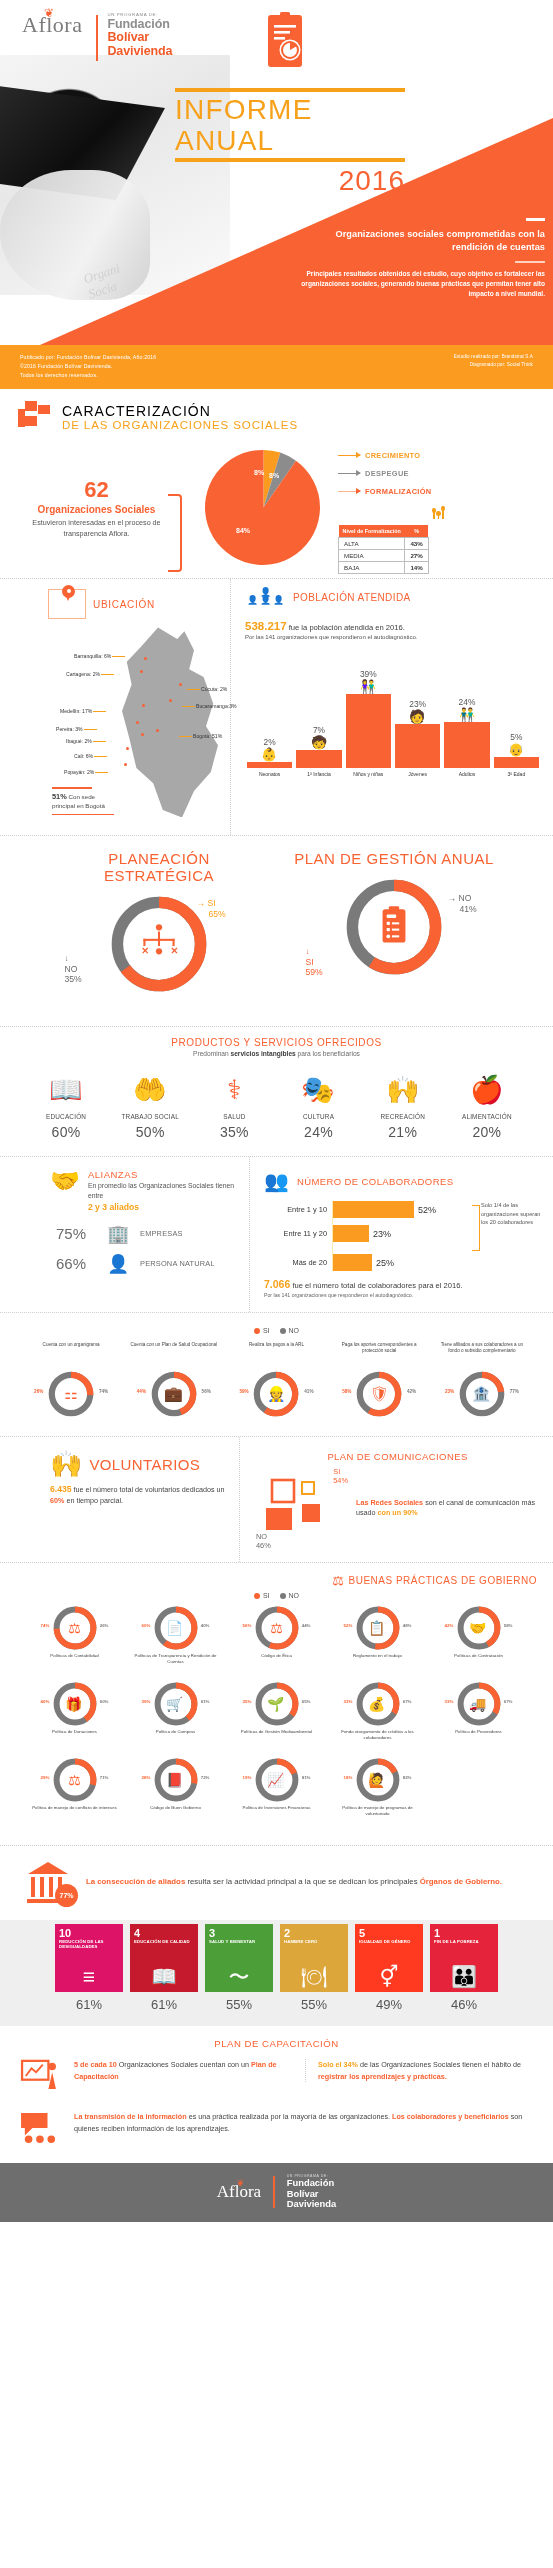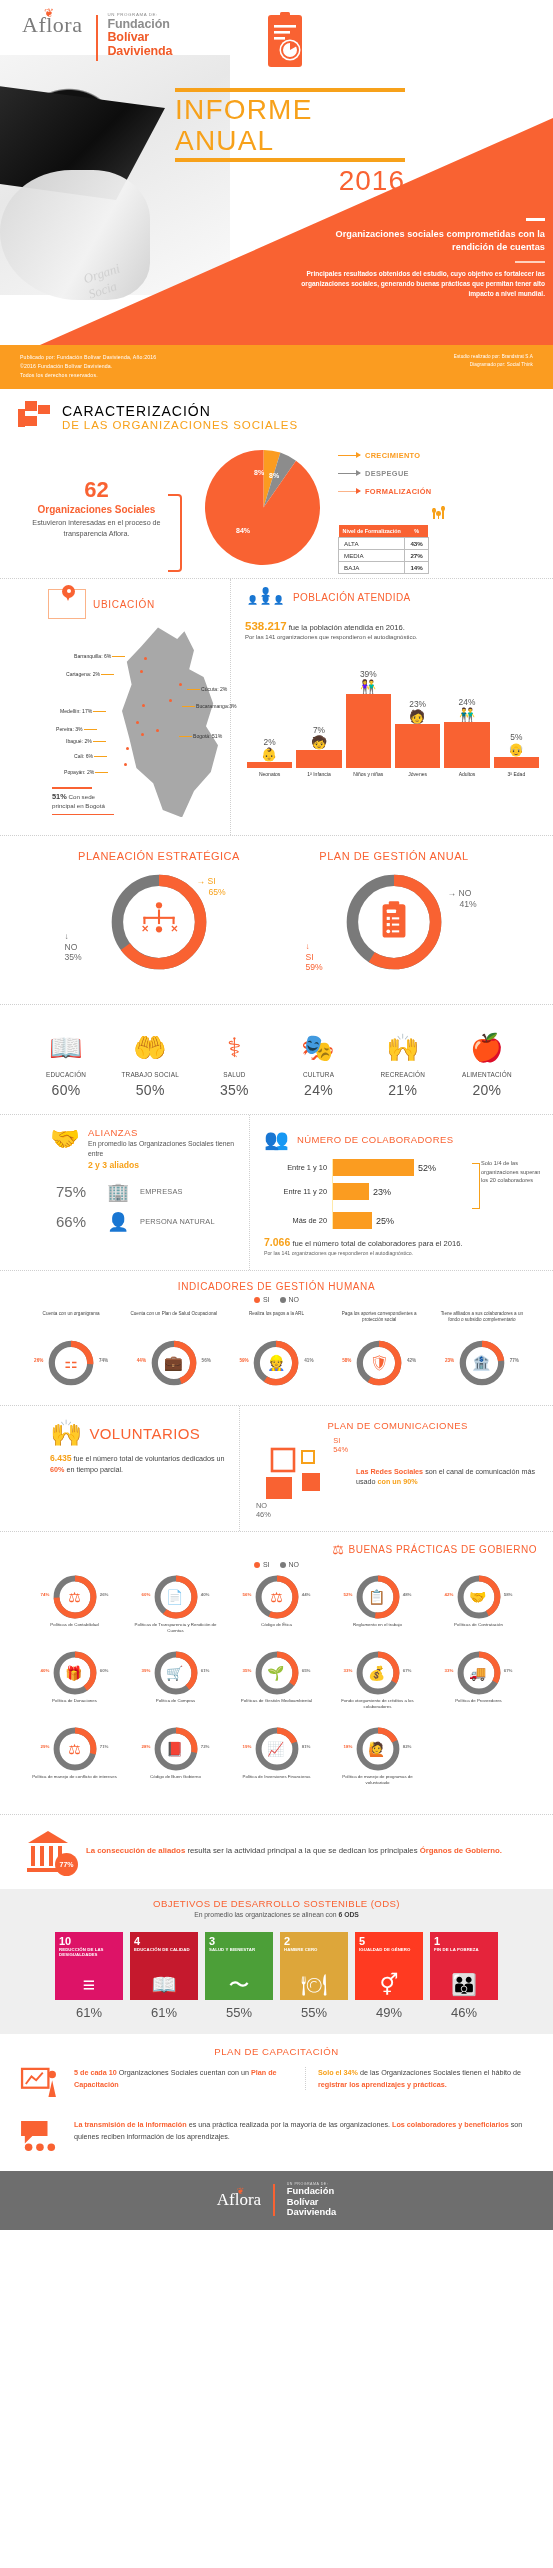--- a/index.html
+++ b/index.html
@@ -171,21 +171,21 @@
   .bcol { width:15.5%; display:flex; flex-direction:column; align-items:center; justify-content:flex-end; height:100%; }
   .bval { font-size:8.4px; color:#555; margin-bottom:2px; }
   .bfig { color:#f7a11a; font-size:13px; line-height:.9; margin-bottom:1px; }
   .bbar { width:100%; background:#f96232; }
   .bcats { display:flex; justify-content:space-between; padding:0 2px; margin-top:3px; }
   .bcat { width:15.5%; text-align:center; font-size:5px; color:#333; line-height:1.25; }
 
   
   .donut-row { display:flex; justify-content:center; gap:30px; padding:14px 16px 16px; border-top:1px dotted #cfcfcf; }
   .dcell { width:235px; }
-  .dcell .dt { text-align:center; color:#f96232; font-size:11px; letter-spacing:.5px; margin-bottom:8px; }
+  .dcell .dt { text-align:center; color:#f96232; font-size:15px; letter-spacing:.5px; margin-bottom:8px; }
   .dwrap { position:relative; height:118px; }
   .dsvg { position:absolute; left:50%; transform:translateX(-50%); top:0; }
   .dnote { position:absolute; font-size:8.6px; line-height:1.2; }
   .dnote .ar { display:inline-block; }
 
   
   .prod-grid { display:flex; justify-content:space-between; padding:12px 10px 4px; }
   .pcell { width:16%; text-align:center; }
   .pic { height:42px; display:flex; align-items:center; justify-content:center; color:#f96232; font-size:27px; }
   .pname { font-size:6.4px; color:#4a4a4a; line-height:1.25; margin-top:2px; letter-spacing:.2px; }
@@ -595,20 +595,26 @@
         <div class="dnote" style="left:14px;top:72px;color:#f96232">
           <div style="font-size:8px">↓</div>
           <div>SI</div>
           <div>59%</div>
         </div>
       </div>
     </div>
   </div>
 
   <div class="sec dotted-top">
+    <div class="sec-title">
+      <div class="t1">PRODUCTOS Y SERVICIOS OFRECIDOS</div>
+      <div class="sub">
+        <span>Predominan </span><b>servicios intangibles</b><span> para los beneficiarios</span>
+      </div>
+    </div>
     <div class="prod-grid">
       <div class="pcell">
         <div class="pic">📖</div>
         <div class="pname">EDUCACIÓN</div>
         <div class="ppct">60%</div>
       </div>
       <div class="pcell">
         <div class="pic">🤲</div>
         <div class="pname">TRABAJO SOCIAL</div>
         <div class="ppct">50%</div>
@@ -686,23 +692,20 @@
       </div>
       <div class="colab-tot">
         <b>7.066</b>
         <span>fue el número total de colaboradores para el 2016.</span>
       </div>
       <div class="colab-sub">Por las 141 organizaciones que respondieron el autodiagnóstico.</div>
     </div>
   </div>
 
   <div class="sec dotted-top">
-    <div class="sec-title">
-      <div class="t1">INDICADORES DE GESTIÓN HUMANA</div>
-    </div>
     <div class="legend">
       <span class="lg">
           <i class="lgd" style="background:#f96232"></i>
           <span>SI</span>
         </span>
       <span class="lg">
           <i class="lgd" style="background:#7a7a7a"></i>
           <span>NO</span>
         </span>
     </div>
@@ -1017,24 +1020,20 @@
         <rect x="38" y="19" width="4" height="20" fill="#f96232"></rect>
         <rect x="7" y="41" width="40" height="4" fill="#f96232"></rect>
       </svg>
       <div class="ab-badge">77%</div>
     </div>
     <div class="ab-tx">
       <span class="og">La consecución de aliados</span><span> resulta ser la actividad principal a la que se dedican los principales </span><span class="og">Órganos de Gobierno.</span>
     </div>
   </div>
 
-  <div class="ods-head">
-    <div class="ods-t">OBJETIVOS DE DESARROLLO SOSTENIBLE (ODS)</div>
-    <div class="ods-s"><span>En promedio las organizaciones se alinean con </span><b>6 ODS</b></div>
-  </div>
   <div class="ods-row">
     <div class="ods">
       <div class="ods-card" style="background:#dd1367">
         <div class="ods-num">10</div>
         <div class="ods-name">REDUCCIÓN DE LAS DESIGUALDADES</div>
         <div class="ods-glyph">≡</div>
       </div>
       <div class="ods-pct">61%</div>
     </div>
     <div class="ods">

